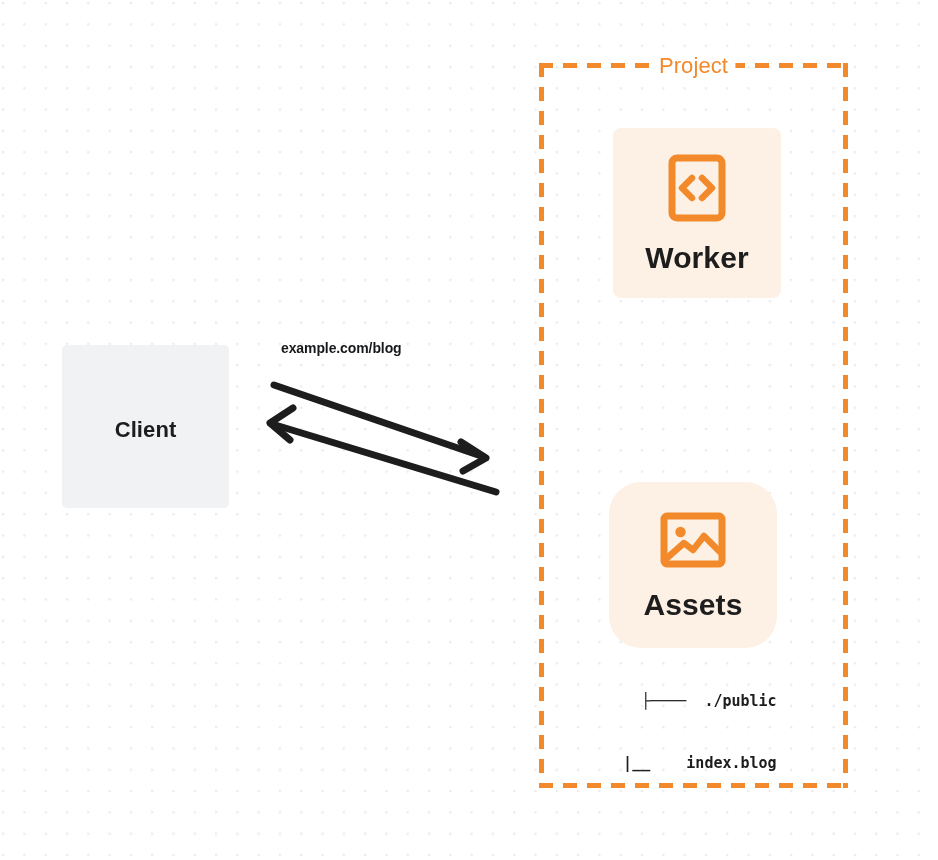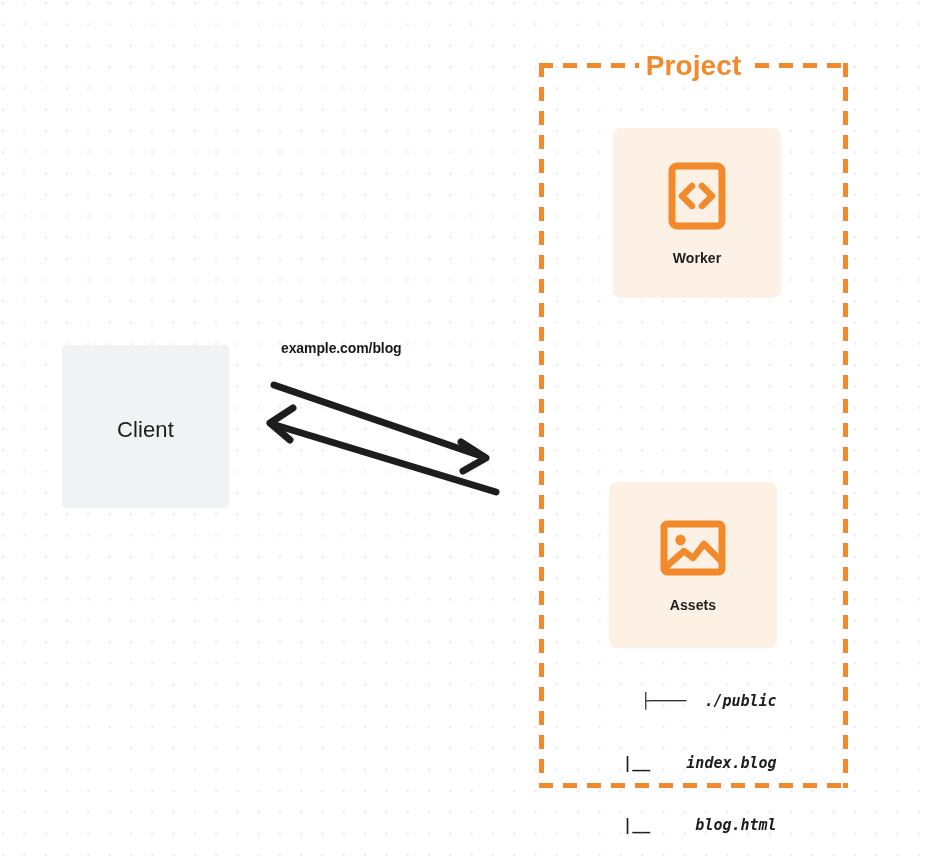--- a/index.html
+++ b/index.html
@@ -32,21 +32,21 @@
     width: 167px;
     height: 163px;
     background: #f1f2f4;
     border-radius: 5px;
     display: flex;
     align-items: center;
     justify-content: center;
   }
   #client-label {
     font-size: 22px;
-    font-weight: normal;
+    font-weight: bold;
     color: #1d1d1d;
     letter-spacing: 0.1px;
     margin-top: 6px;
   }
 
   
   #edge-label {
     position: absolute;
     left: 281px;
     top: 340px;
@@ -91,22 +91,22 @@
   #dash-left { left: 0; }
   #dash-right { right: 0; }
 
   #project-title {
     position: absolute;
     left: 50%;
     top: 2.5px;
     transform: translate(-50%, -50%);
     background: #ffffff;
     padding: 0 7px;
-    font-size: 28px;
-    font-weight: bold;
+    font-size: 22px;
+    font-weight: normal;
     color: #f2892b;
     letter-spacing: 0.1px;
     line-height: 1;
     white-space: nowrap;
   }
 
   
   .service-card {
     position: absolute;
     background: #fdf0e4;
@@ -120,47 +120,48 @@
     left: 74px;
     top: 65px;
     width: 168px;
     height: 170px;
   }
   #assets-card {
     left: 70px;
     top: 419px;
     width: 168px;
     height: 166px;
+    border-radius: 32px;
   }
   .service-icon {
     display: block;
     margin-bottom: 17px;
   }
   .service-label {
-    font-size: 14px;
+    font-size: 30px;
     font-weight: bold;
     color: #1d1d1d;
     letter-spacing: 0.1px;
     line-height: 1;
   }
 
   
   #assets-tree {
     position: absolute;
     left: 48px;
     top: 586px;
     font-family: "DejaVu Sans Mono", monospace;
     font-size: 15px;
     font-weight: bold;
     color: #1d1d1d;
     line-height: 20.8px;
     white-space: pre;
     text-align: right;
   }
-  #assets-tree div { white-space: pre; font-style: italic; }
+  #assets-tree div { white-space: pre; }
 </style>
 </head>
 <body>
 
 <div id="canvas">
 
   <div id="client-node">
     <span id="client-label">Client</span>
   </div>
 
@@ -207,18 +208,17 @@
           <circle cx="20.5" cy="21" r="5.2" fill="#f2892b"></circle>
           <polyline points="7,47 24,32 33,39 44,25 60,41" fill="none" stroke="#f2892b" stroke-width="6.5" stroke-linecap="round" stroke-linejoin="round"></polyline>
         </svg>
       </span>
       <span class="service-label">Assets</span>
     </div>
 
     <div id="assets-tree">
       <div>├────  ./public</div>
       <div>    |__    index.blog</div>
-      <div>    |__     blog.html</div>
       
     </div>
   </div>
 
 </div>
 
 </body></html>

